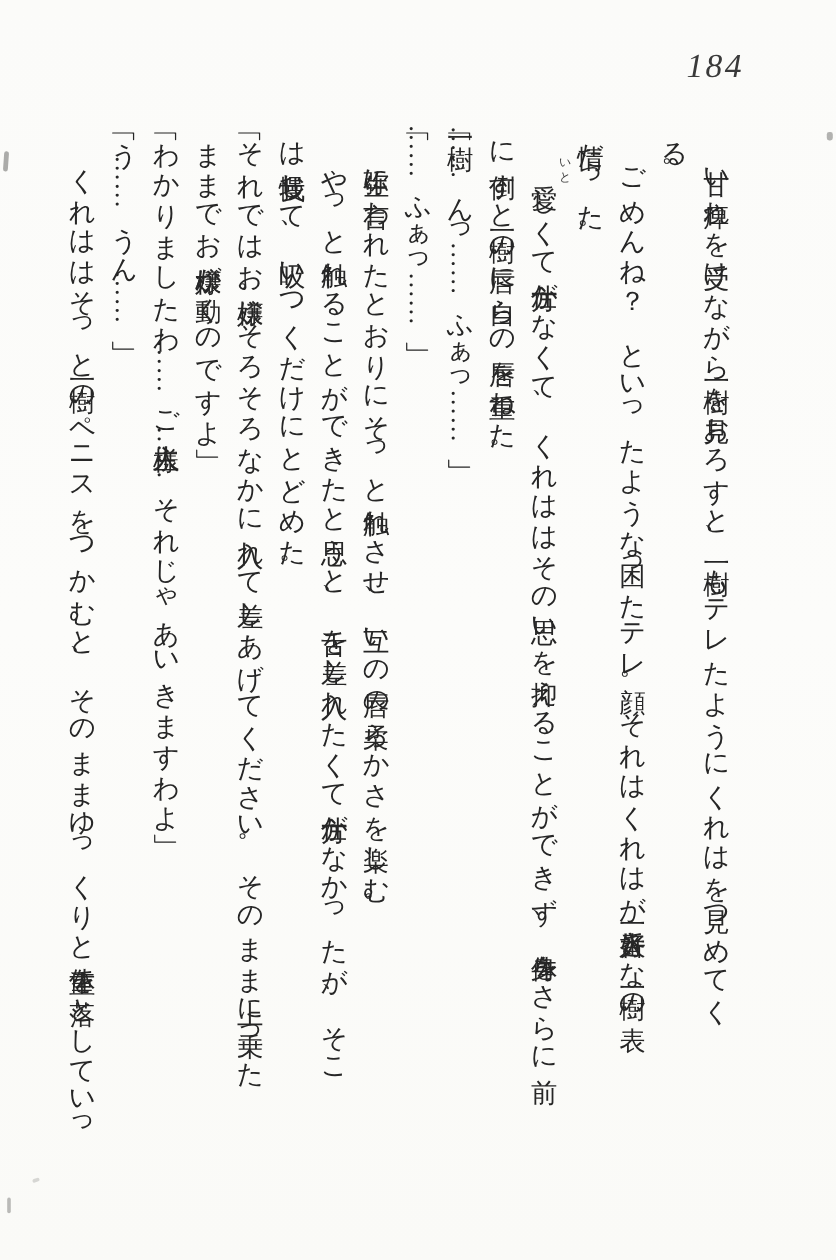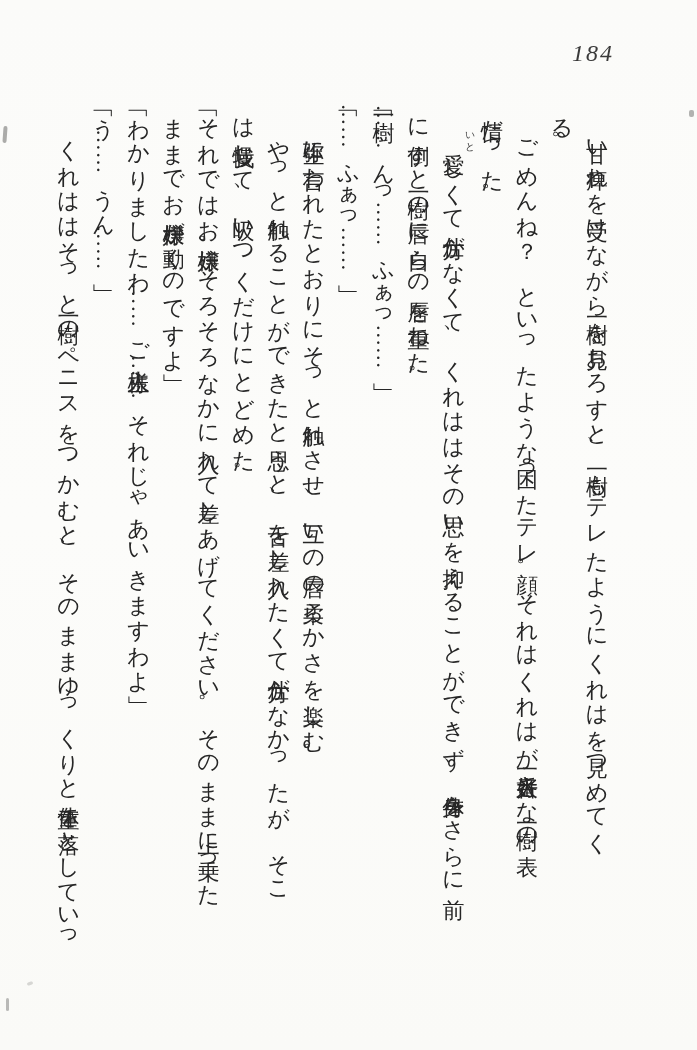--- a/index.html
+++ b/index.html
@@ -17,21 +17,21 @@
     width: 697px;
     height: 1050px;
     background: linear-gradient(180deg, #fbfbf9 0%, #fcfcfa 50%, #fafaf7 100%);
     overflow: hidden;
     color: #262626;
   }
   .page-number {
     position: absolute;
     top: 40px;
     left: 572px;
-    font-size: 24px;
+    font-size: 28px;
     font-style: italic;
     letter-spacing: 2px;
     color: #3a3a3a;
   }
   .text-block {
     position: absolute;
     top: 103px;
     left: 55px;
     width: 560px;
     height: 842px;

